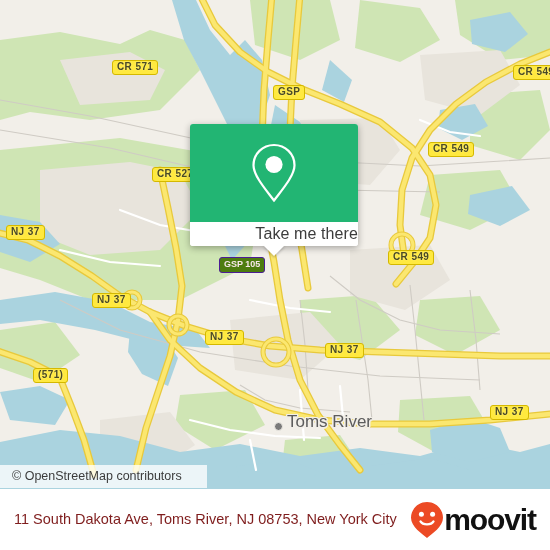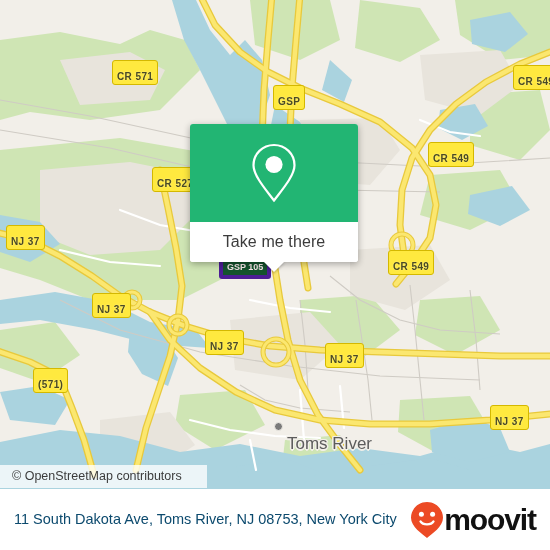--- a/index.html
+++ b/index.html
@@ -20,45 +20,44 @@
   
   .shield{
     position:absolute;
     background:#ffe93f;
     border:1px solid #d4b800;
     border-radius:3px;
     color:#4a4a26;
     font-size:10px;
     font-weight:bold;
     letter-spacing:.4px;
-    padding:10px 4px 2px 4px;
+    padding:0 4px 2px 4px;
     line-height:11px;
     white-space:nowrap;
     box-sizing:border-box;
     text-shadow:0 0 2px rgba(255,255,255,.4);
   }
   .exit-shield{
     position:absolute;
-    background:#14532d;
-    border:4px solid #4c1d95;
+    background:#4d7c0f;
+    border:1px solid #4c1d95;
     border-radius:3px;
     color:#f7e7e9;
     font-size:9px;font-weight:bold;
     padding:1px 4px 2px 4px;line-height:11px;
     white-space:nowrap;box-sizing:border-box;
   }
   .place-label{
     position:absolute;
     color:#5c5c5c;
     font-size:17px;
     white-space:nowrap;
     text-shadow:
       -1.5px 0 #f2efe9, 1.5px 0 #f2efe9, 0 -1.5px #f2efe9, 0 1.5px #f2efe9,
       -1px -1px #f2efe9, 1px 1px #f2efe9, -1px 1px #f2efe9, 1px -1px #f2efe9;
-    margin-top: 22px;
   }
   .place-dot{
     position:absolute;width:7px;height:7px;border-radius:50%;
     background:#7a7a7a;border:1px solid #f2efe9;
   }
 
   
   .card{
     position:absolute;left:190px;top:124px;width:168px;
     border-radius:3px;
@@ -67,23 +66,23 @@
     background:#fff;
   }
   .card-top{
     background:#22b573;
     height:98px;
     border-radius:3px 3px 0 0;
     display:flex;align-items:center;justify-content:center;
   }
   .card-bottom{
     background:#ffffff;
-    height:40px;
+    height:24px;
     border-radius:0 0 3px 3px;
-    display:flex;align-items:center;justify-content:center;
+    display:flex;align-items:center;justify-content:flex-end;
     position:relative;
   }
   .card-label{
     color:#3c3c3c;font-size:16px;letter-spacing:.1px;
   }
   .card-tail{
     position:absolute;
     left:50%;margin-left:-11px;bottom:-10px;
     width:0;height:0;
     border-left:11px solid transparent;
@@ -106,21 +105,21 @@
   
   .footer{
     position:absolute;left:0;top:489px;width:550px;height:61px;
     background:#fff;
     display:flex;align-items:center;
     box-sizing:border-box;
     padding:0 14px 0 14px;
   }
   .footer-addr{
     flex:1;
-    color:#0c4a6e;
+    color:#7f1d1d;
     font-size:14.5px;
     line-height:19px;
     padding-right:10px;
   }
   .brand{display:flex;align-items:center;gap:0;}
   .brand-word{
     color:#111;font-size:30px;font-weight:bold;letter-spacing:-1.1px;
     line-height:30px;
   }
 </style>

